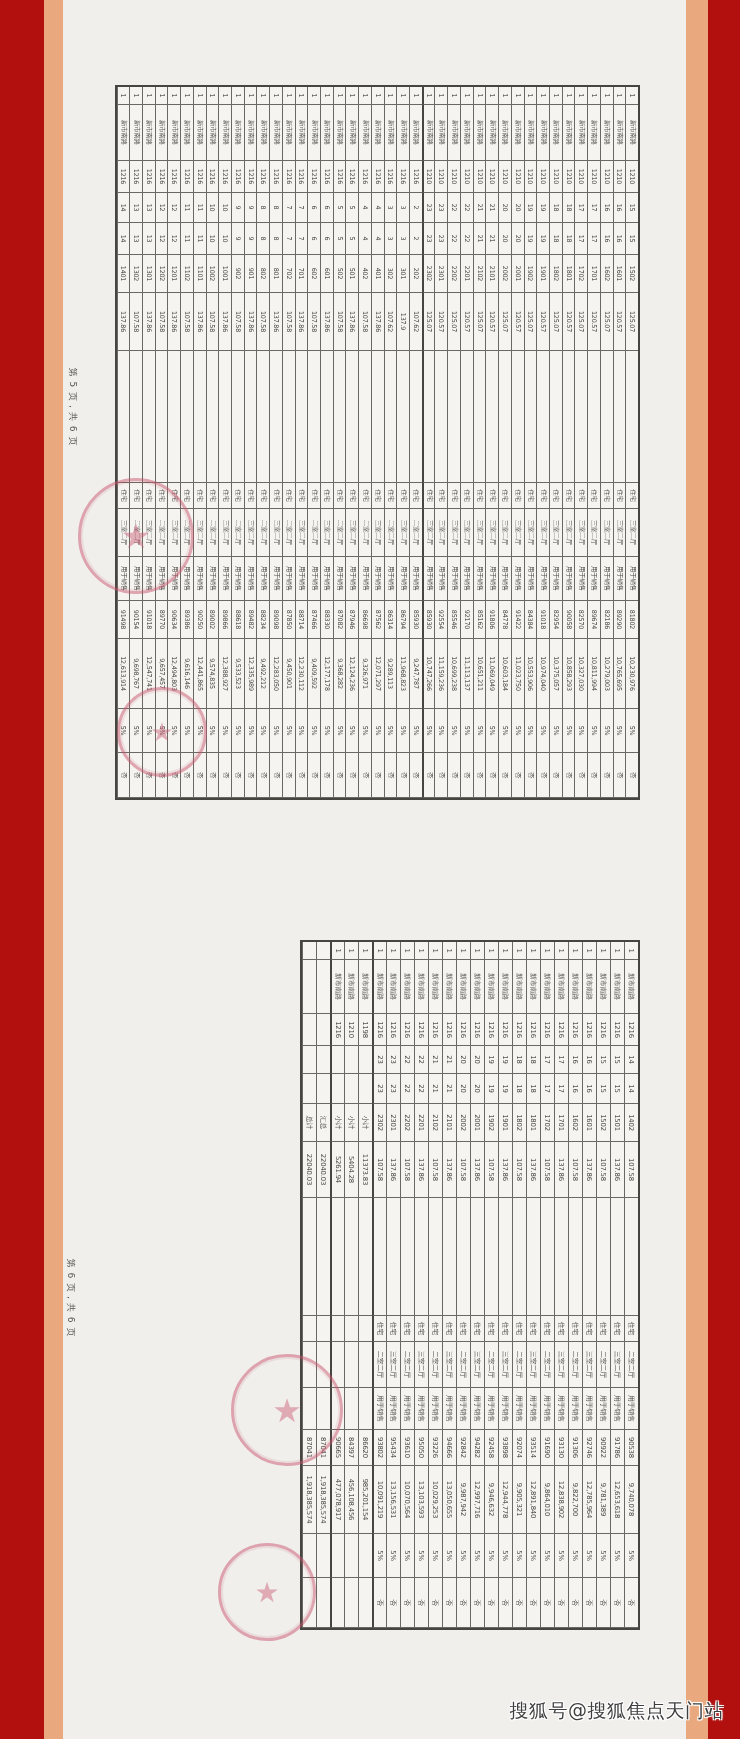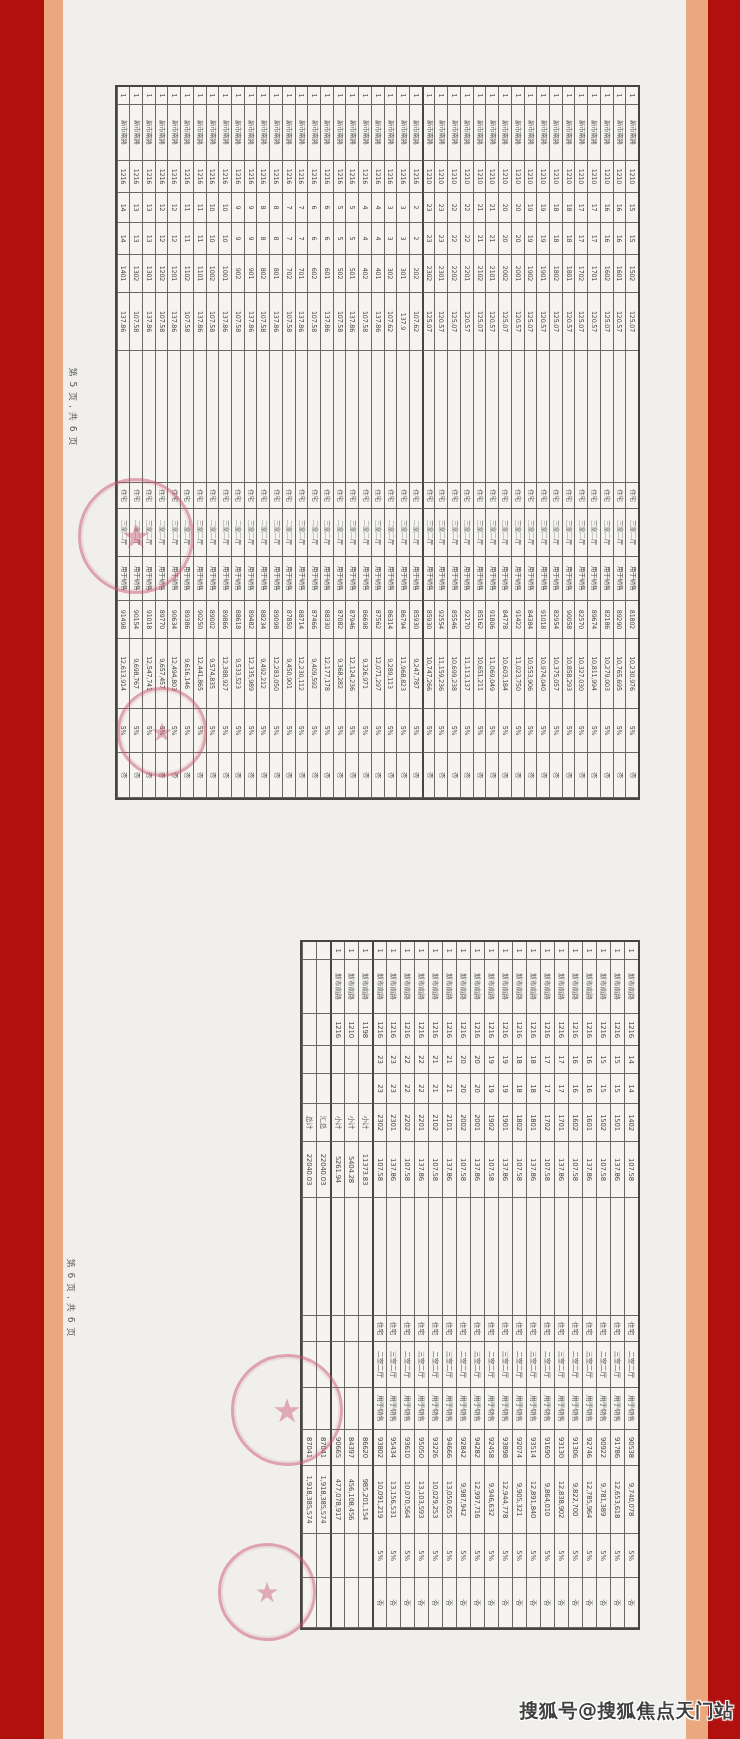--- a/index.html
+++ b/index.html
@@ -61,22 +61,22 @@
   .s1{left:78px;top:478px;width:110px;height:110px;}
   .s1::after{font-size:34px;}
   .s2{left:117px;top:687px;width:84px;height:84px;}
   .s2::after{font-size:26px;}
   .s3{left:231px;top:1354px;width:106px;height:106px;}
   .s3::after{font-size:33px;}
   .s4{left:218px;top:1543px;width:92px;height:92px;}
   .s4::after{font-size:28px;}
 
   .watermark{
-    position:absolute;right:6px;top:1698px;z-index:20;
-    font-size:19px;font-weight:bold;color:#3f3f3f;letter-spacing:0.5px;
+    position:absolute;right:16px;top:1698px;z-index:20;
+    font-size:19px;font-weight:normal;color:#3f3f3f;letter-spacing:0.5px;
     text-shadow:1px 1px 0 #fff,-1px -1px 0 #fff,1px -1px 0 #fff,-1px 1px 0 #fff,0 0 3px #fff;
     white-space:nowrap;
   }
 </style>
 </head>
 <body>
 
 <div class="edge red-l"></div>
 <div class="edge peach-l"></div>
 <div class="edge peach-r"></div>

